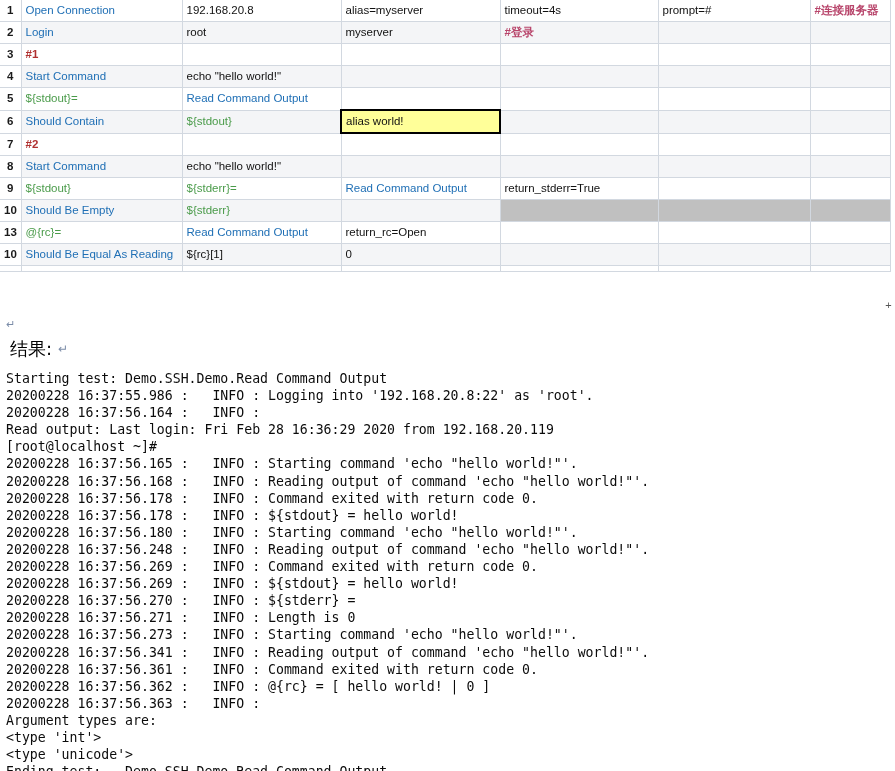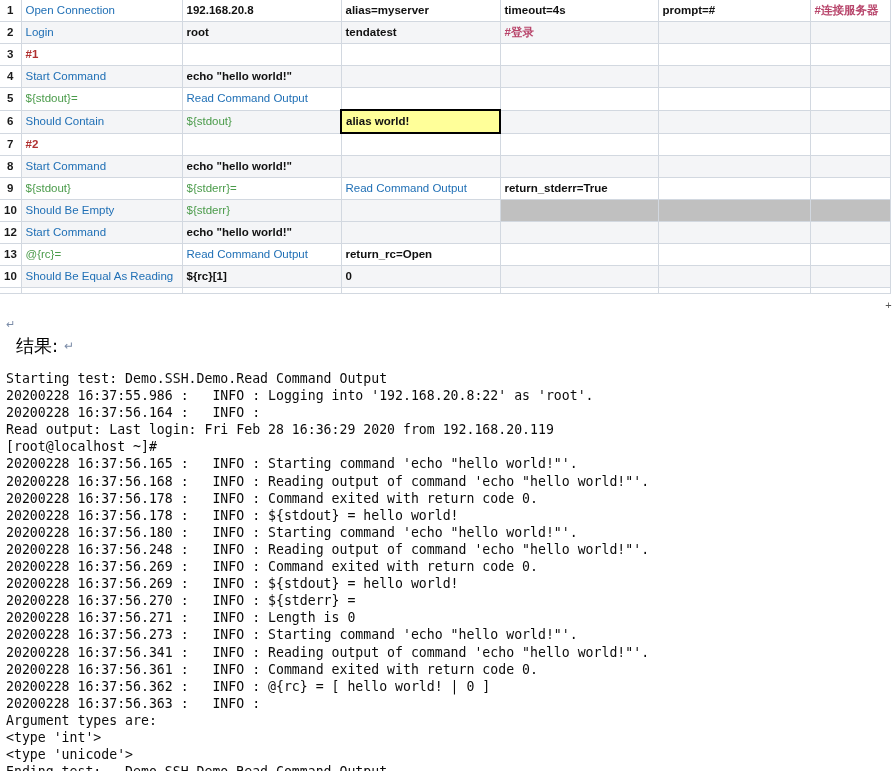--- a/index.html
+++ b/index.html
@@ -61,21 +61,21 @@
   col.c-2     { width: 159px; }
   col.c-3     { width: 159px; }
   col.c-4     { width: 158px; }
   col.c-5     { width: 152px; }
   col.c-6     { width: 80px; }
 
   .kw      { color: #1f6fb5; font-weight: normal; }
   .var     { color: #4a9b4a; }
   .comment { color: #b03030; font-weight: bold; }
   .cmt-cn  { color: #b8456b; font-weight: bold; }
-  .plain   { color: #111111; font-weight: bold; }
+  .plain   { color: #111111; }
 
   td.selected-cell {
     background: #ffff99 !important;
     border: 2px solid #000000 !important;
     padding: 0 3px;
     position: relative;
     z-index: 3;
   }
   td.greyed { background: #c0c0c0 !important; }
 
@@ -103,25 +103,25 @@
     color: #7b8ca8;
     font-size: 11px;
     font-family: "Liberation Sans", sans-serif;
   }
   #blank-line {
     height: 18px;
     padding-left: 6px;
     font-size: 11px;
   }
   #result-heading {
-    padding-left: 16px;
+    padding-left: 10px;
     font-family: "DejaVu Sans", sans-serif;
     font-size: 18px;
     color: #000000;
-    line-height: 20px;
+    line-height: 26px;
     height: 28px;
   }
   #result-heading .pilcrow { font-size: 12px; vertical-align: 2px; margin-left: 6px; }
 
   #console {
     margin-top: 6px;
     padding-left: 6px;
     font-family: "DejaVu Sans Mono", monospace;
     font-size: 13.2px;
     line-height: 17.1px;
@@ -152,21 +152,21 @@
           <td><span class="plain">192.168.20.8</span></td>
           <td><span class="plain">alias=myserver</span></td>
           <td><span class="plain">timeout=4s</span></td>
           <td><span class="plain">prompt=#</span></td>
           <td><span class="cmt-cn">#连接服务器</span></td>
         </tr>
         <tr class="alt">
           <td class="rownum">2</td>
           <td><span class="kw">Login</span></td>
           <td><span class="plain">root</span></td>
-          <td><span class="plain">tendatest</span></td>
+          <td><span class="plain">myserver</span></td>
           <td><span class="cmt-cn">#登录</span></td>
           <td><span class="plain"></span></td>
           <td><span class="plain"></span></td>
         </tr>
         <tr>
           <td class="rownum">3</td>
           <td><span class="comment">#1</span></td>
           <td><span class="plain"></span></td>
           <td><span class="plain"></span></td>
           <td><span class="plain"></span></td>
@@ -228,29 +228,20 @@
           <td><span class="plain"></span></td>
         </tr>
         <tr class="alt">
           <td class="rownum">10</td>
           <td><span class="kw">Should Be Empty</span></td>
           <td><span class="var">${stderr}</span></td>
           <td><span class="plain"></span></td>
           <td class="greyed"></td>
           <td class="greyed"></td>
           <td class="greyed"></td>
-        </tr>
-        <tr class="alt">
-          <td class="rownum">12</td>
-          <td><span class="kw">Start Command</span></td>
-          <td><span class="plain">echo "hello world!"</span></td>
-          <td><span class="plain"></span></td>
-          <td><span class="plain"></span></td>
-          <td><span class="plain"></span></td>
-          <td><span class="plain"></span></td>
         </tr>
         <tr>
           <td class="rownum">13</td>
           <td><span class="var">@{rc}=</span></td>
           <td><span class="kw">Read Command Output</span></td>
           <td><span class="plain">return_rc=Open</span></td>
           <td><span class="plain"></span></td>
           <td><span class="plain"></span></td>
           <td><span class="plain"></span></td>
         </tr>

